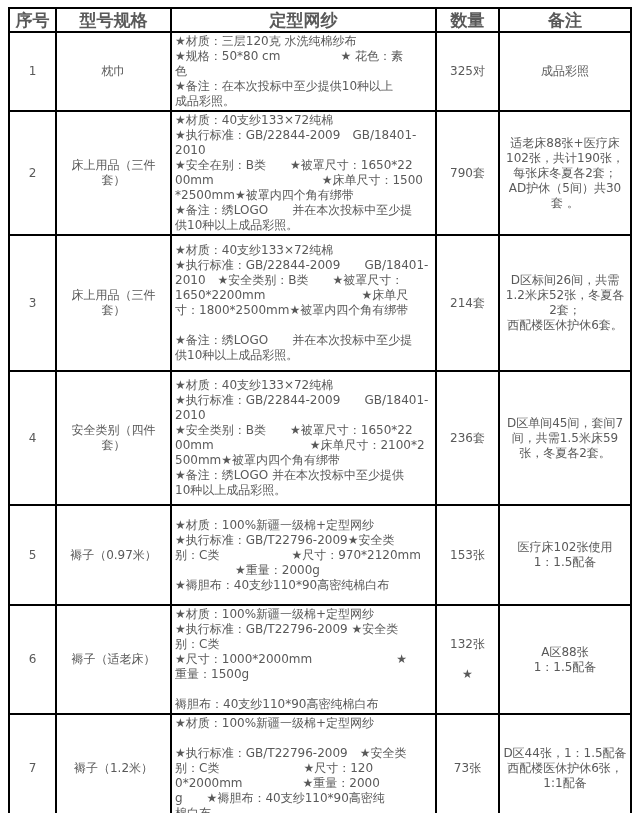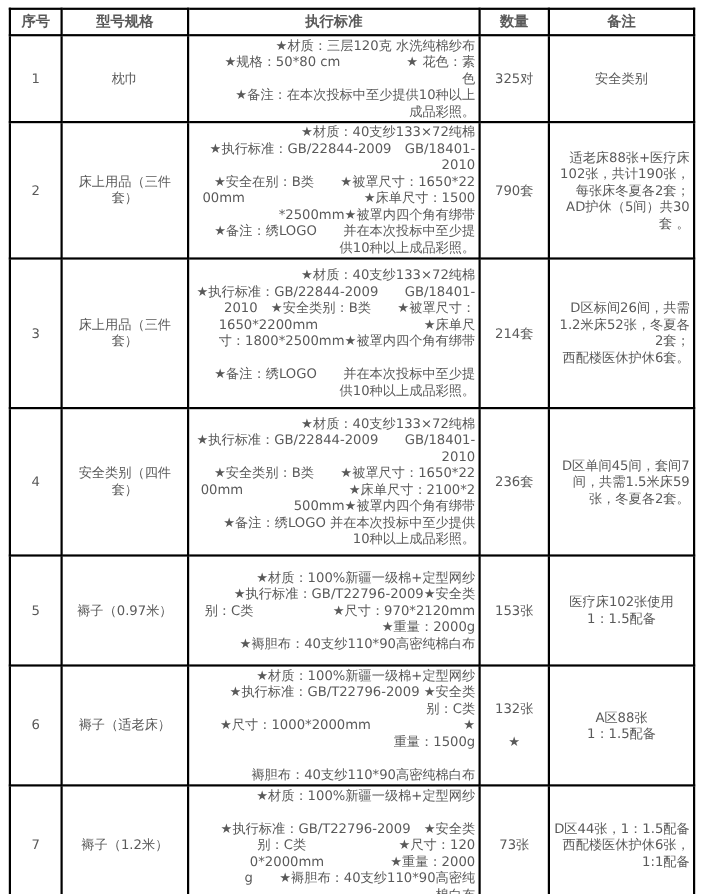--- a/index.html
+++ b/index.html
@@ -14,23 +14,23 @@
   th,td{
     border:2px solid #000;
     color:#595959;
     font-size:12px;line-height:15px;
     padding:1px 3px;
     text-align:center;vertical-align:middle;
     white-space:pre-wrap;
     word-wrap:break-word;overflow:hidden;
     font-family:"DejaVu Sans",sans-serif;
   }
-  th{font-weight:bold;font-size:13px;height:20px;}
-  td.spec{text-align:right;}
-  td.remark-left{text-align:right;margin-left:46px;}
+  th{font-weight:bold;font-size:17px;height:20px;}
+  td.spec{text-align:left;}
+  td.remark-left{text-align:center;margin-left:46px;}
   tr.r1{height:75px;}
   tr.r2{height:124px;}
   tr.r3{height:136px;}
   tr.r4{height:134px;}
   tr.r5{height:100px;}
   tr.r6{height:105px;}
   tr.r7{height:106px;}
 </style>
 </head>
 <body>
@@ -40,36 +40,36 @@
     <col style="width:47px">
     <col style="width:115px">
     <col style="width:265px">
     <col style="width:63px">
     <col style="width:132px">
   </colgroup>
   <thead>
     <tr>
       <th>序号</th>
       <th>型号规格</th>
-      <th>执行标准</th>
+      <th>定型网纱</th>
       <th>数量</th>
       <th>备注</th>
     </tr>
   </thead>
   <tbody>
     <tr class="r1">
       <td>1</td>
       <td>枕巾</td>
       <td class="spec">★材质：三层120克 水洗纯棉纱布
 ★规格：50*80 cm　　　　　★ 花色：素
 色
 ★备注：在本次投标中至少提供10种以上
 成品彩照。</td>
       <td>325对</td>
-      <td>安全类别</td>
+      <td>成品彩照</td>
     </tr>
     <tr class="r2">
       <td>2</td>
       <td>床上用品（三件
 套）</td>
       <td class="spec">★材质：40支纱133×72纯棉
 ★执行标准：GB/22844-2009　GB/18401-
 2010
 ★安全在别：B类　　★被罩尺寸：1650*22
 00mm　　　　　　　　　★床单尺寸：1500

